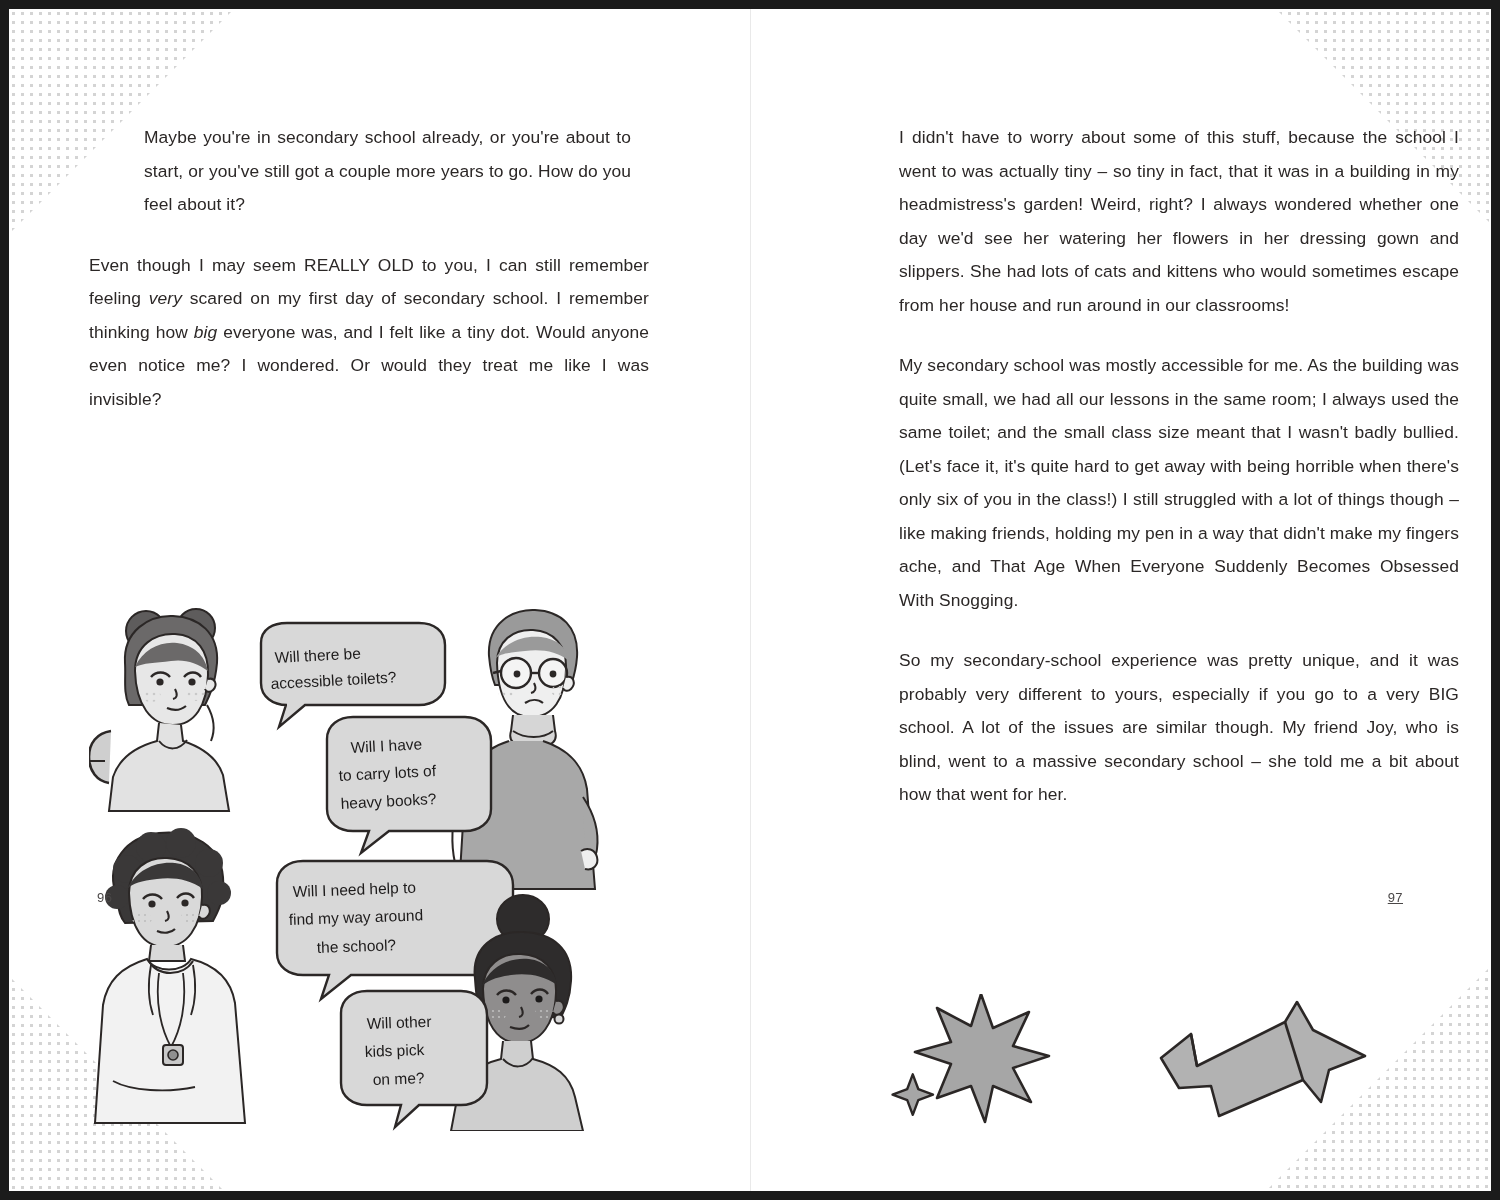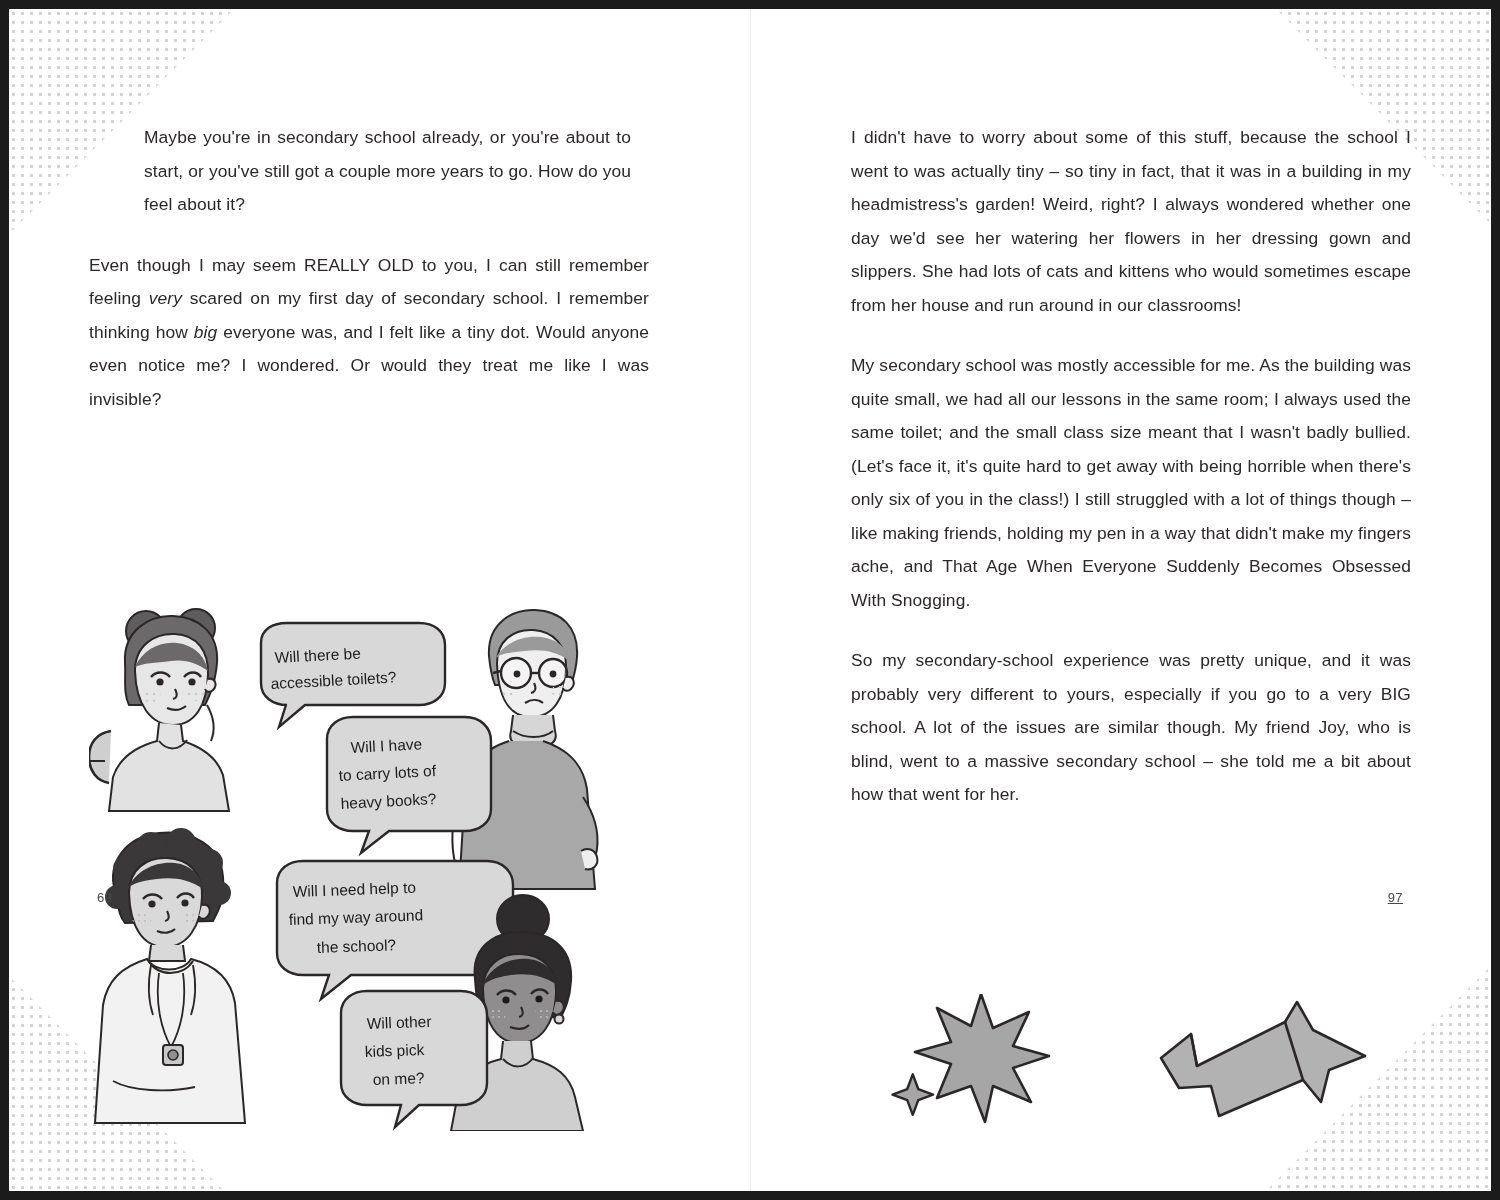--- a/index.html
+++ b/index.html
@@ -68,21 +68,21 @@
   .col {
     position: absolute;
     top: 112px;
     width: 560px;
     font-size: 17.4px;
     line-height: 33.5px;
     letter-spacing: 0.1px;
     color: #2b2726;
   }
   .col-left  { left: 80px; }
-  .col-right { left: 842px; }
+  .col-right { left: 890px; }
 
   p {
     margin: 0 0 27px 0;
     text-align: justify;
   }
   p.indented {
     margin-left: 55px;
     margin-right: 18px;
   }
   p.last { margin-bottom: 0; }
@@ -335,16 +335,16 @@
           <path d="M28 96 L34 112 L50 118 L34 124 L28 140 L22 124 L6 118 L22 112 Z" fill="#a6a6a6" transform="translate(-2,-8) scale(0.92)"></path>
         </g>
         <g stroke="#2b2726" stroke-width="2.6" stroke-linejoin="round">
           <path d="M272 64 L302 40 L308 72 L396 28 L408 8 L424 36 L476 62 L440 76 L432 108 L414 86 L330 122 L322 92 L290 94 Z" fill="#b2b2b2"></path>
           <path d="M302 40 L308 72" fill="none"></path>
           <path d="M414 86 L396 28" fill="none"></path>
         </g>
       </svg>
     </div>
 
-    <div class="folio folio-left">69</div>
+    <div class="folio folio-left">96</div>
     <div class="folio folio-right">97</div>
   </div>
 </div>
 
 </body></html>

